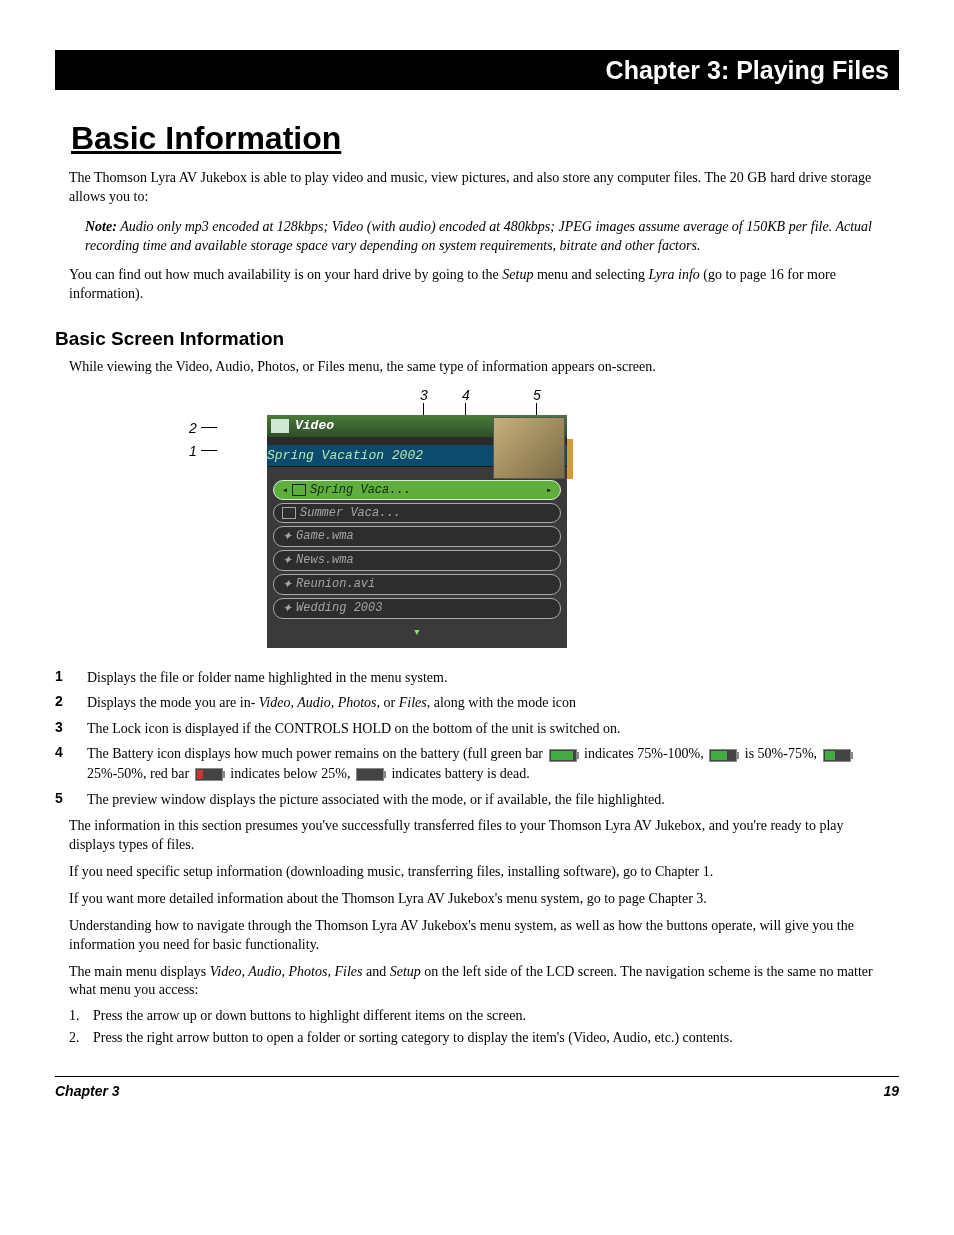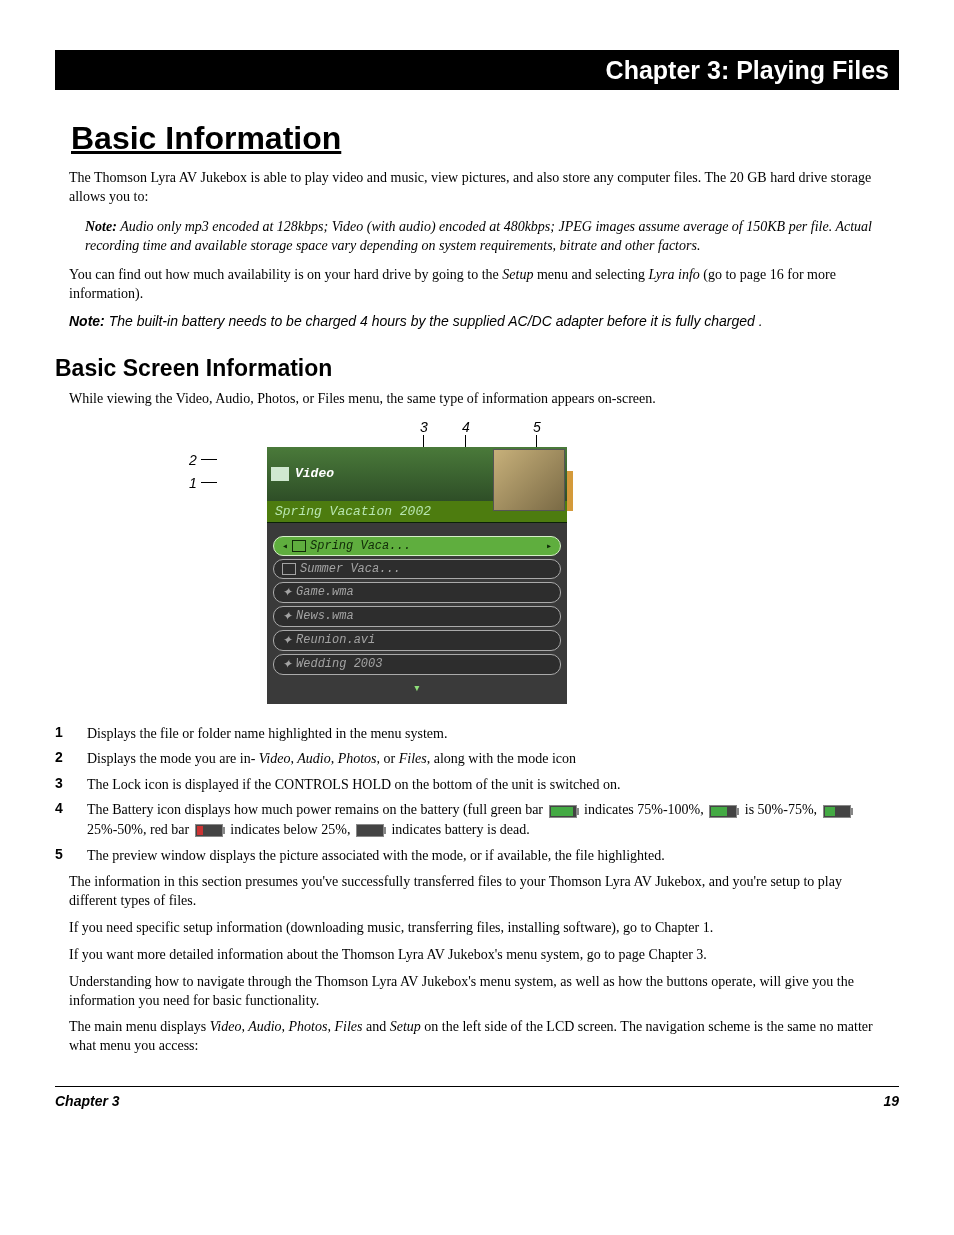--- a/index.html
+++ b/index.html
@@ -30,21 +30,21 @@
   }
   h1 {
     font-family: Arial, Helvetica, sans-serif;
     font-size: 32px;
     font-weight: 700;
     margin: 30px 0 12px 16px;
     text-decoration: underline;
   }
   h2 {
     font-family: Arial, Helvetica, sans-serif;
-    font-size: 23px;
+    font-size: 19px;
     font-weight: 700;
     margin: 24px 0 8px 0;
   }
   p {
     margin: 8px 14px;
     line-height: 1.35;
   }
   .bullets {
     list-style: none;
     padding: 0 0 0 40px;
@@ -102,38 +102,39 @@
     position: relative;
     color: #cde6cd;
     font-family: "Courier New", monospace;
     font-size: 13px;
   }
   .hdr {
     background: linear-gradient(to bottom, #4a7a3a, #2e4e27);
     display: flex;
     align-items: center;
     height: 22px;
-    padding: 16px 4px;
+    padding: 0 4px;
     gap: 6px;
   }
   .filmicon {
     width: 18px; height: 14px; background: #d0e8d0; position: relative;
   }
   .mode-title { color: #fff; font-weight: bold; flex: 1; }
   .lock-icon { width: 12px; height: 14px; border: 2px solid #e63b2e; border-radius: 3px 3px 2px 2px; position: relative; background: #e63b2e; }
   .batt { display:flex; align-items:center; }
   .batt-body { width: 32px; height: 12px; border: 2px solid #bbb; position: relative; background:#333; }
   .batt-fill { position:absolute; left:1px; top:1px; bottom:1px; background:#6c6; }
   .batt-tip { width:3px; height:8px; background:#bbb; }
 
   .pathbar {
-    background: #4d7c0f;
+    background: #0c4a6e;
     color: #b8e6b0;
-    padding: 3px 8px;
+    padding: 3px 0;
     border-bottom: 1px solid #0a2008;
+    margin-top: 8px;
   }
   .filelist { padding: 10px 6px 6px 6px; background:#3a3a3a; }
   .pill {
     border: 1px solid #aaa;
     border-radius: 10px;
     padding: 2px 8px;
     margin: 3px 0;
     background: #2d2d2d;
     color: #a3a3a3;
     display: flex;
@@ -197,23 +198,20 @@
 
 
   <div class="note-block">
     <span class="note-label">Note:</span><span> Audio only mp3 encoded at 128kbps; Video (with audio) encoded at 480kbps; JPEG images assume average of 150KB per file. Actual recording time and available storage space vary depending on system requirements, bitrate and other factors.</span>
   </div>
 
   <p>
     <span>You can find out how much availability is on your hard drive by going to the </span><em>Setup</em><span> menu and selecting </span><em>Lyra info</em><span> (go to page 16 for more information).</span>
   </p>
 
-  <p class="inline-note">
-    <span class="note-label">Note:</span><span> The built-in battery needs to be charged 4 hours by the supplied AC/DC adapter before it is fully charged .</span>
-  </p>
 
   <h2>Basic Screen Information</h2>
 
   <p>While viewing the Video, Audio, Photos, or Files menu, the same type of information appears on-screen.</p>
 
   <div class="figure-area">
     <div class="callout-top">
       <span class="top-num" style="left:193px">3</span>
       <span class="top-line" style="left:196px"></span>
       <span class="top-num" style="left:235px">4</span>
@@ -334,27 +332,31 @@
         <span> indicates battery is dead.</span>
       </div>
     </div>
     <div class="row">
       <div class="n">5</div>
       <div class="d">The preview window displays the picture associated with the mode, or if available, the file highlighted.</div>
     </div>
   </div>
 
 
-  <p>The information in this section presumes you've successfully transferred files to your Thomson Lyra AV Jukebox, and you're setup to play different types of files.</p>
+  <p>The information in this section presumes you've successfully transferred files to your Thomson Lyra AV Jukebox, and you're ready to play displays types of files.</p>
   <p>If you need specific setup information (downloading music, transferring files, installing software), go to Chapter 1.</p>
   <p>If you want more detailed information about the Thomson Lyra AV Jukebox's menu system, go to page Chapter 3.</p>
   <p>Understanding how to navigate through the Thomson Lyra AV Jukebox's menu system, as well as how the buttons operate, will give you the information you need for basic functionality.</p>
   <p>
     <span>The main menu displays </span><em>Video, Audio, Photos, Files</em><span> and </span><em>Setup</em><span> on the left side of the LCD screen. The navigation scheme is the same no matter what menu you access:</span>
   </p>
 
+  <ol class="steps">
+    <li>Press the arrow up or down buttons to highlight different items on the screen.</li>
+    <li>Press the right arrow button to open a folder or sorting category to display the item's (Video, Audio, etc.) contents.</li>
+  </ol>
 
   <div class="footer">
     <span>Chapter 3</span>
     <span>19</span>
   </div>
 
 </div>
 
 </body></html>

